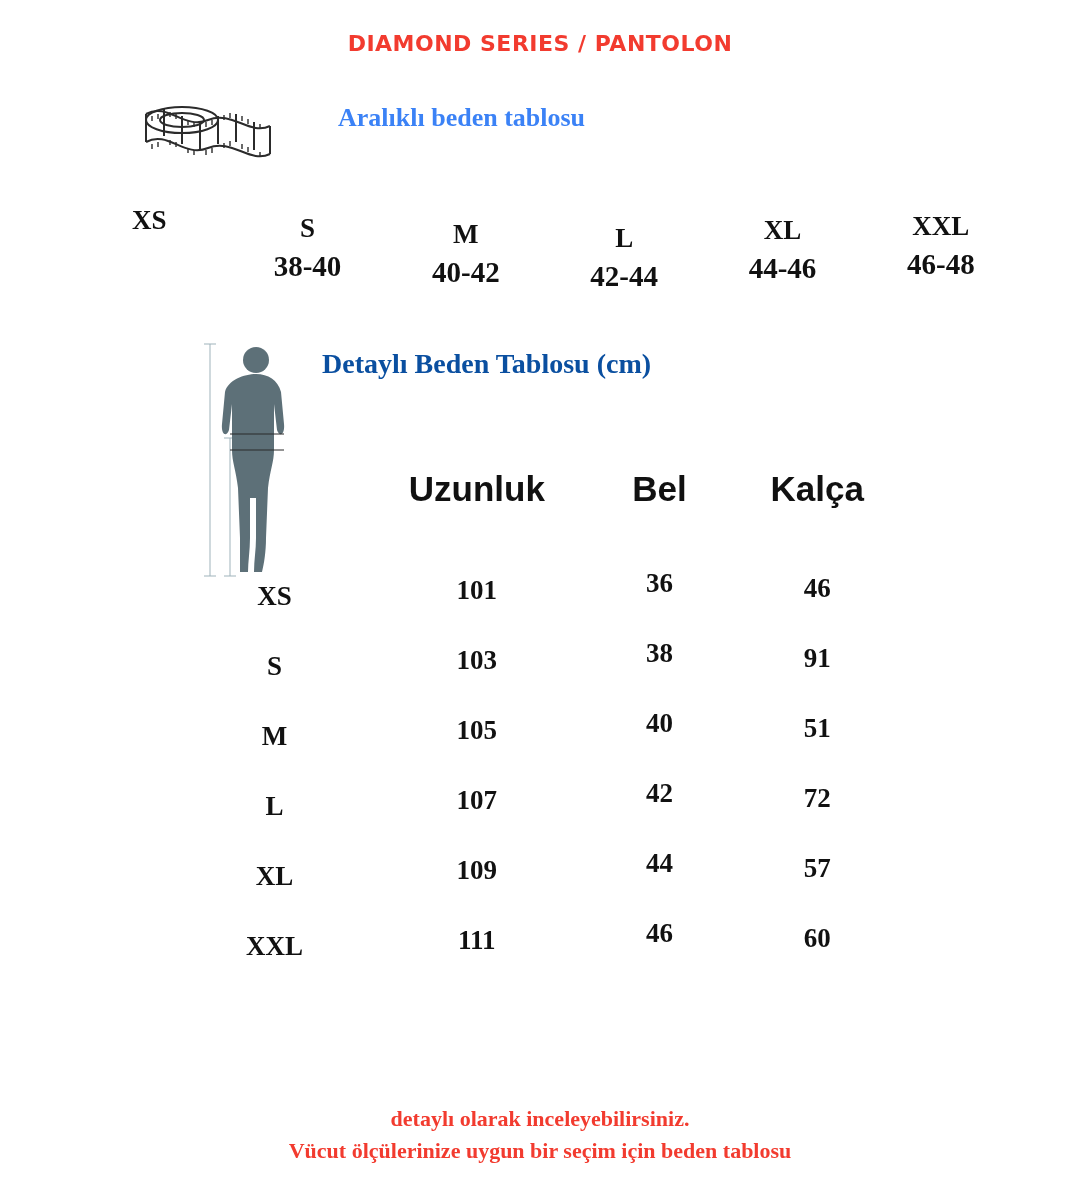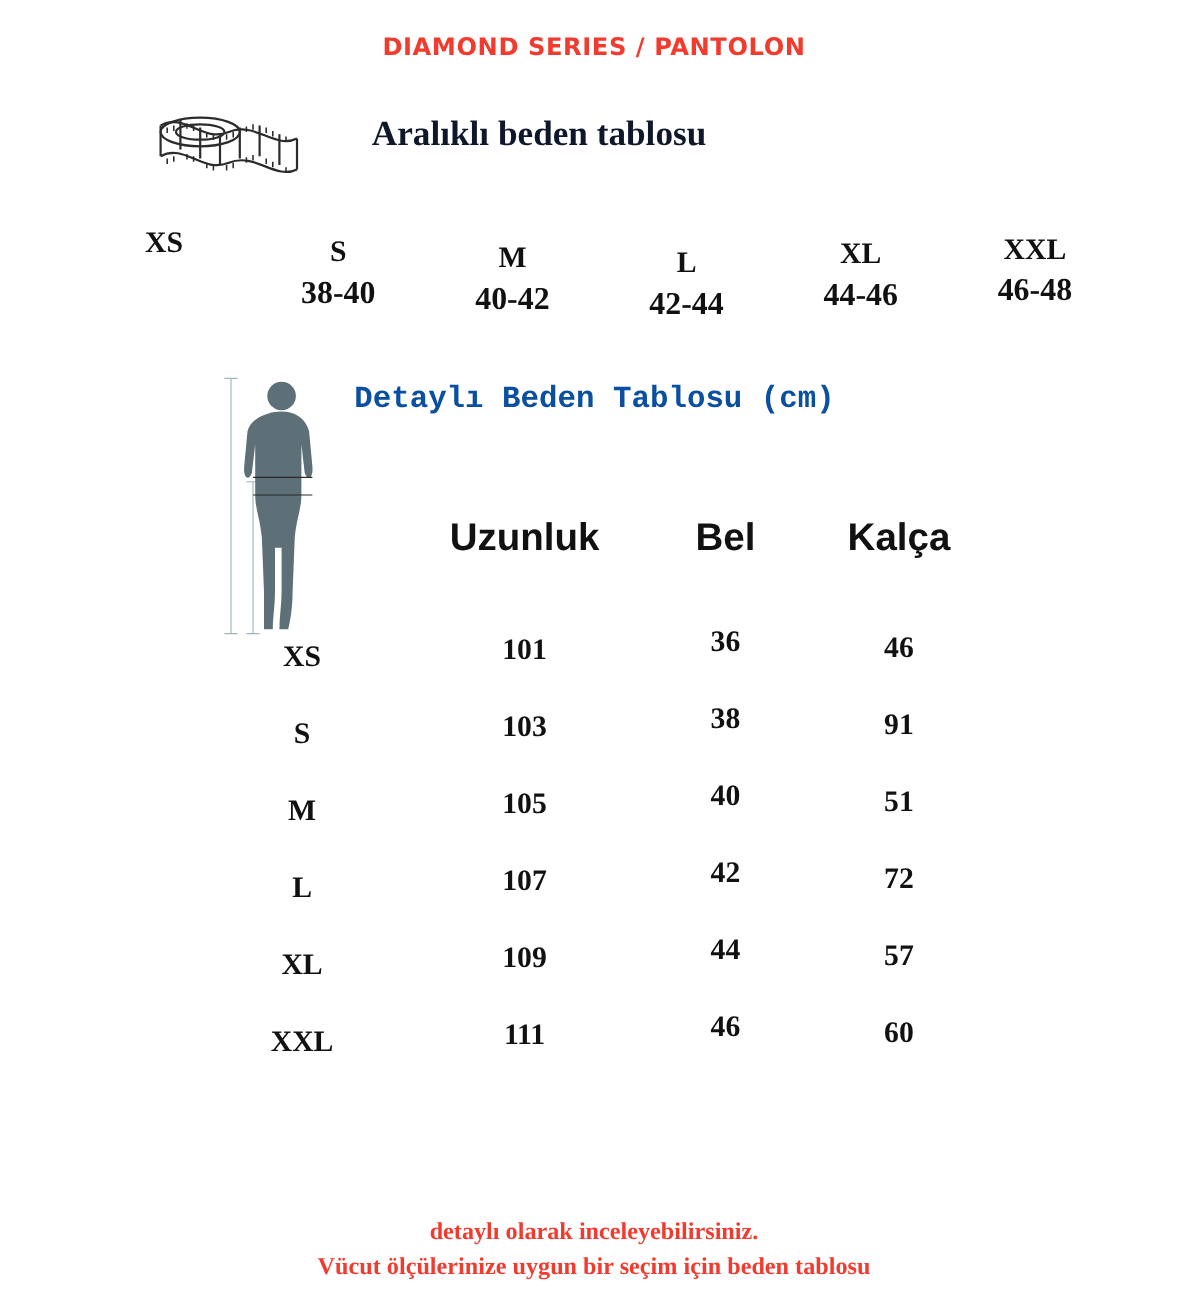--- a/index.html
+++ b/index.html
@@ -37,24 +37,24 @@
     position: absolute;
     left: 138px;
     top: 8px;
     width: 140px;
     height: 70px;
   }
   .range-heading {
     position: absolute;
     left: 338px;
     top: 15px;
-    color: #0f172a;
-    font-family: "Liberation Serif", serif;
-    font-weight: bold;
-    font-size: 32px;
+    color: #3b82f6;
+    font-family: "Liberation Serif", serif;
+    font-weight: bold;
+    font-size: 26px;
   }
   .range-table {
     position: absolute;
     top: 116px;
     left: 70px;
     width: 950px;
     display: flex;
     justify-content: space-between;
   }
   .range-col {
@@ -95,21 +95,21 @@
     width: 120px;
     height: 250px;
   }
   .detail-heading {
     position: absolute;
     left: 322px;
     top: 10px;
     color: #0a4fa0;
     font-weight: bold;
     font-size: 28px;
-    font-family: Liberation Mono, monospace;
+    font-family: Liberation Serif, serif;
   }
 
   table.detail-table {
     position: absolute;
     top: 130px;
     left: 180px;
     width: 720px;
     border-collapse: collapse;
   }
   table.detail-table th {

